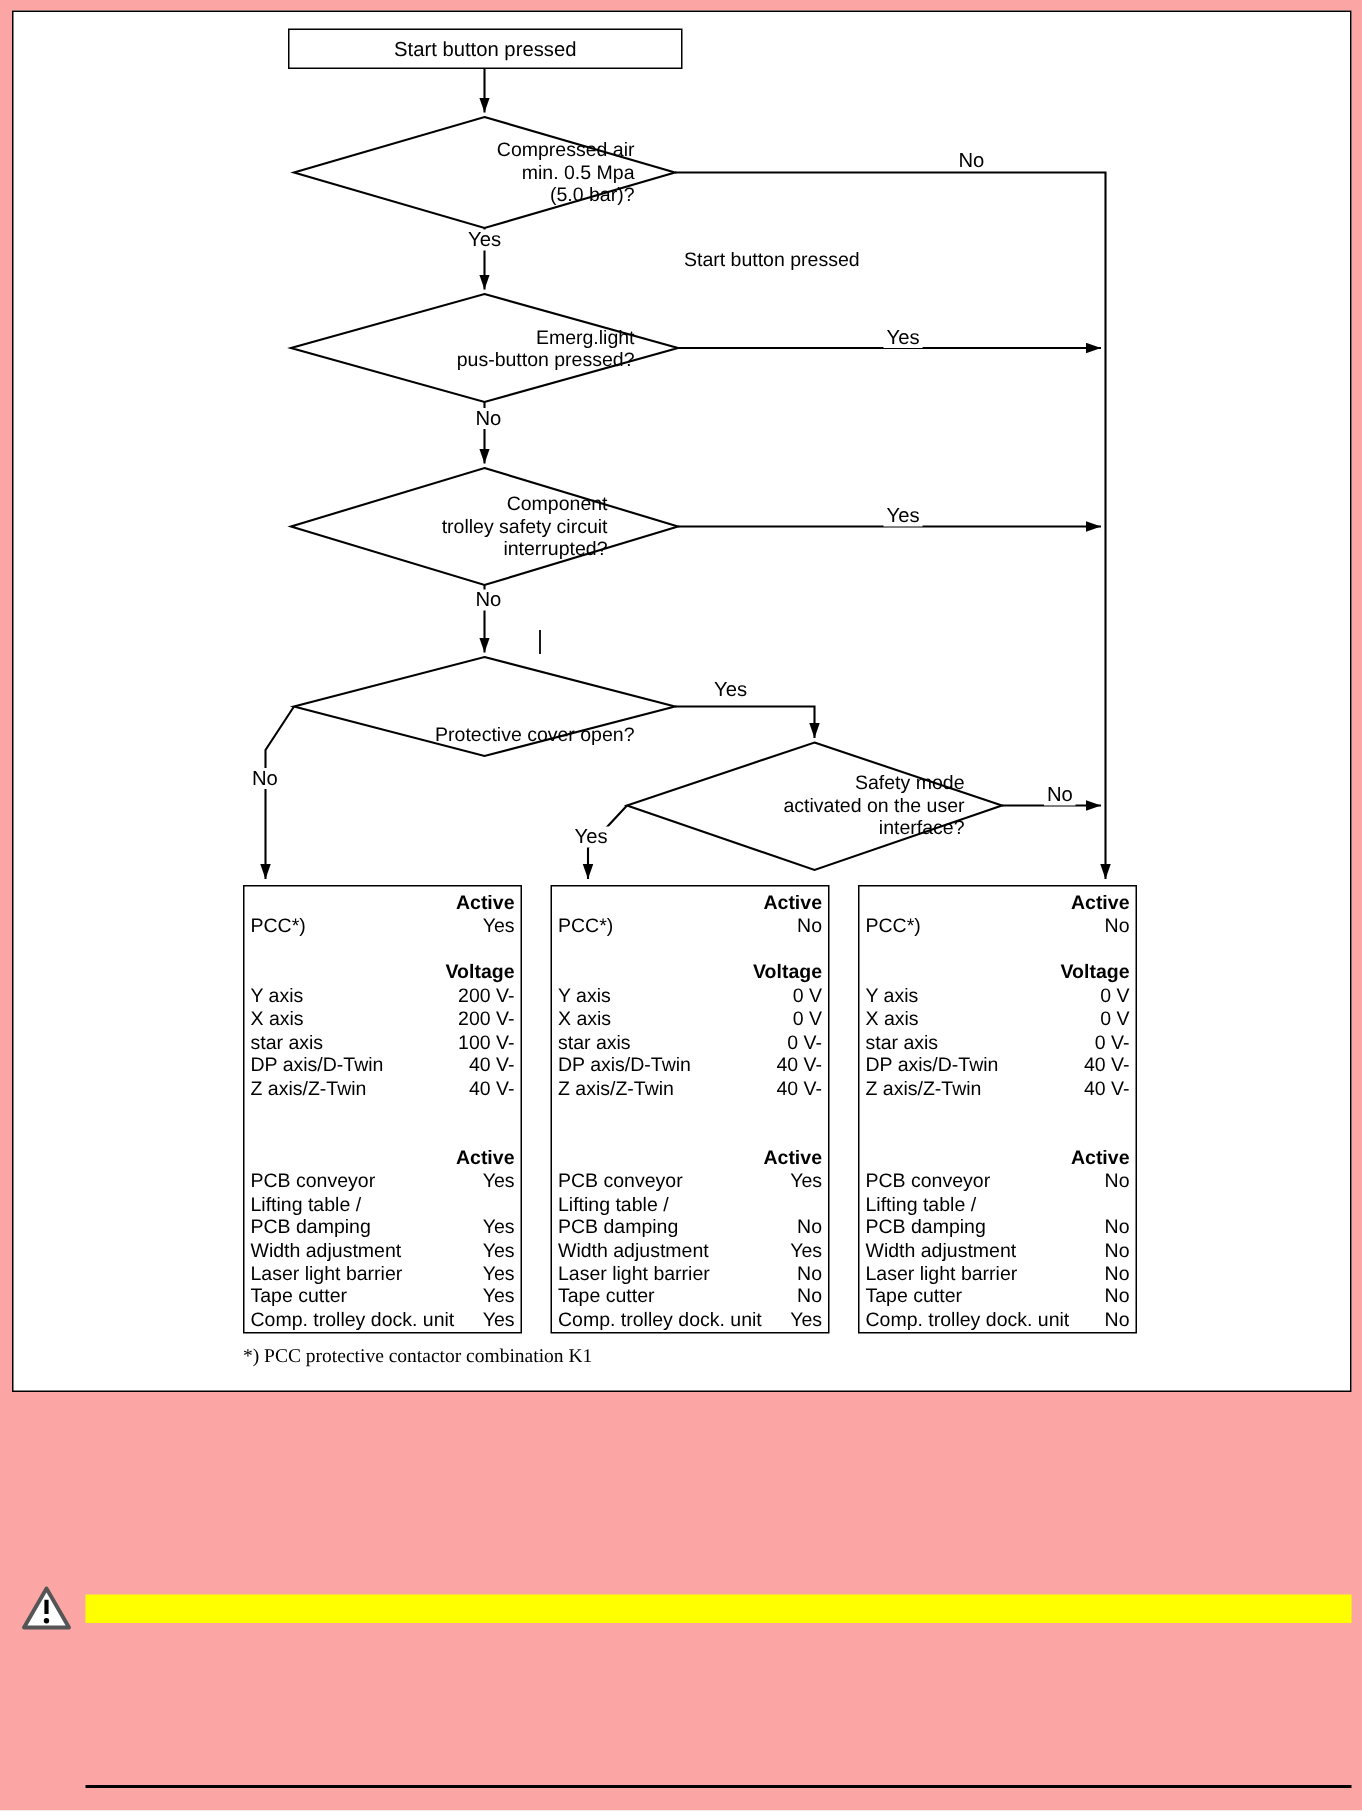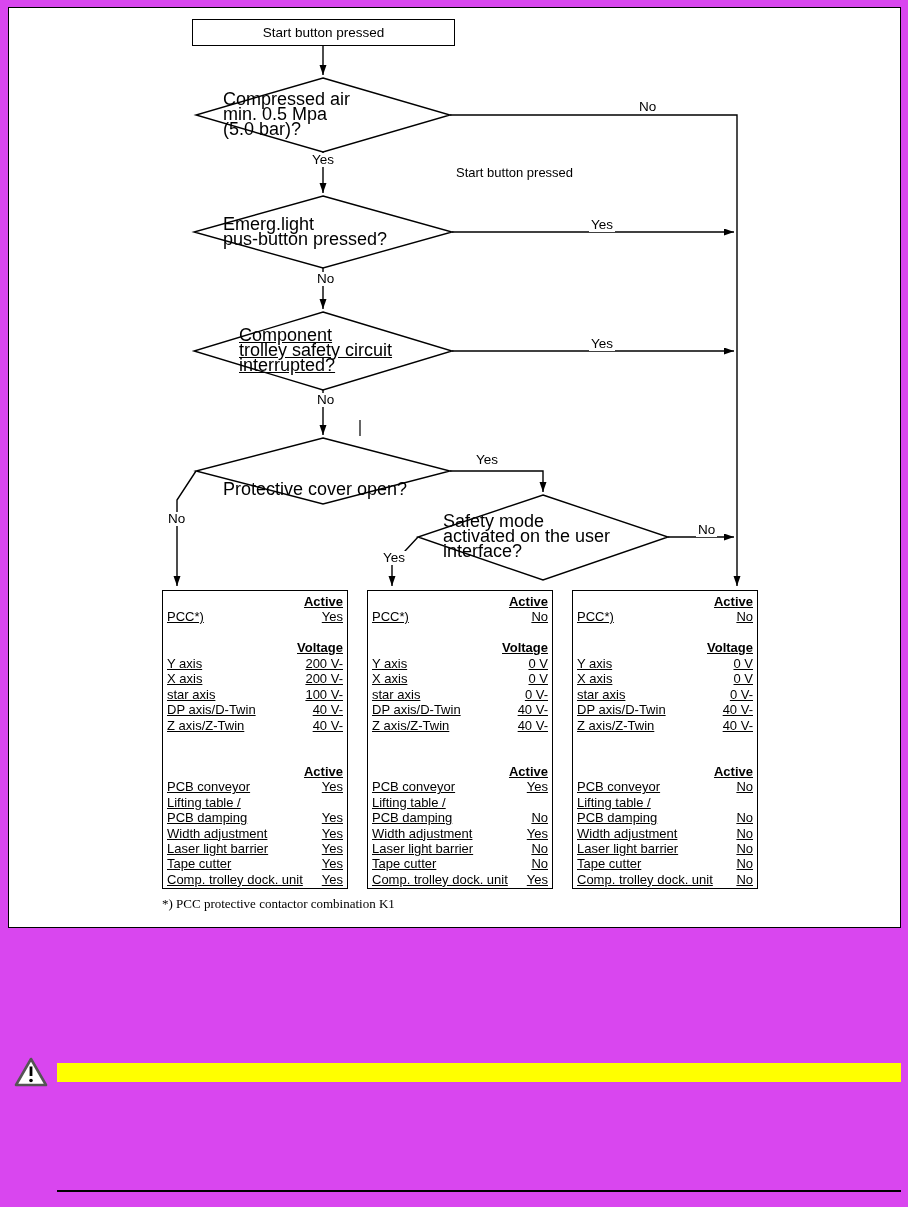--- a/index.html
+++ b/index.html
@@ -1,28 +1,28 @@
 <!DOCTYPE html>
 <html><head>
 <meta charset="utf-8">
 <style>
   * { margin:0; padding:0; box-sizing:border-box; }
   html,body { background:#fff; }
   body { font-family:"Liberation Sans", sans-serif; color:#000; }
-  .page { position:relative; width:908px; height:1207px; background:#d946ef; overflow:hidden; }
+  .page { position:relative; width:908px; height:1207px; background:#fca5a5; overflow:hidden; }
   .frame { position:absolute; left:8px; top:7px; width:893px; height:921px; border:1.5px solid #000; background:#fff; }
   svg.flow { position:absolute; left:0; top:0; }
   .startbox { position:absolute; left:192px; top:19px; width:263px; height:27px; border:1.4px solid #000;
               background:#fff; display:flex; align-items:center; justify-content:center; font-size:13.5px; }
-  .dlabel { position:absolute; width:200px; text-align:left; font-size:18px; line-height:15px; white-space:pre-line; }
+  .dlabel { position:absolute; width:200px; text-align:right; font-size:13px; line-height:15px; white-space:pre-line; }
   .branch { position:absolute; font-size:13.5px; background:#fff; padding:0 2px; line-height:14px; }
   .freelabel { position:absolute; font-size:13px; }
   .ftable { position:absolute; top:590px; width:186px; height:299px; border:1.4px solid #000; background:#fff;
             font-size:13px; line-height:15.45px; padding:3px 4px 0 4px; overflow:hidden; }
-  .trow { display:flex; justify-content:space-between; height:15.45px;text-decoration:underline; }
+  .trow { display:flex; justify-content:space-between; height:15.45px; }
   .trow .tlabel { white-space:nowrap; }
   .trow .tvalue { white-space:nowrap; text-align:right; }
   .trow.bold .tvalue { font-weight:bold; }
   .t1 { left:162px; } .t2 { left:367px; } .t3 { left:572px; }
   .footnote { position:absolute; left:162px; top:896px; font-size:13px;font-family:Liberation Serif, serif; }
   .hl-bar { position:absolute; left:57px; top:1063px; width:844px; height:19px; background:#ffff00; }
   .warn-icon { position:absolute; left:13px; top:1056px; width:36px; height:32px; }
   .bottom-rule { position:absolute; left:57px; top:1190px; width:844px; height:1.5px; background:#000; }
 </style>
 </head>
@@ -82,21 +82,21 @@
   <div class="branch" style="left:310px; top:153px;">Yes</div>
   <div class="branch" style="left:637px; top:100px;">No</div>
 
   <div class="freelabel" style="left:456px; top:165px;">Start button pressed</div>
 
   <div class="dlabel" style="left:223px; top:217px;">Emerg.light
 pus-button pressed?</div>
   <div class="branch" style="left:589px; top:218px;">Yes</div>
   <div class="branch" style="left:315px; top:272px;">No</div>
 
-  <div class="dlabel" style="left:239px; top:328px;text-decoration:underline;">Component
+  <div class="dlabel" style="left:205px; top:328px;">Component
 trolley safety circuit
 interrupted?</div>
   <div class="branch" style="left:589px; top:337px;">Yes</div>
   <div class="branch" style="left:315px; top:393px;">No</div>
 
   <div class="dlabel" style="left:223px; top:464px;margin-top:18px;">Protective cover open?</div>
   <div class="branch" style="left:474px; top:453px;">Yes</div>
   <div class="branch" style="left:166px; top:512px;">No</div>
 
   <div class="dlabel" style="left:443px; top:514px;">Safety mode

